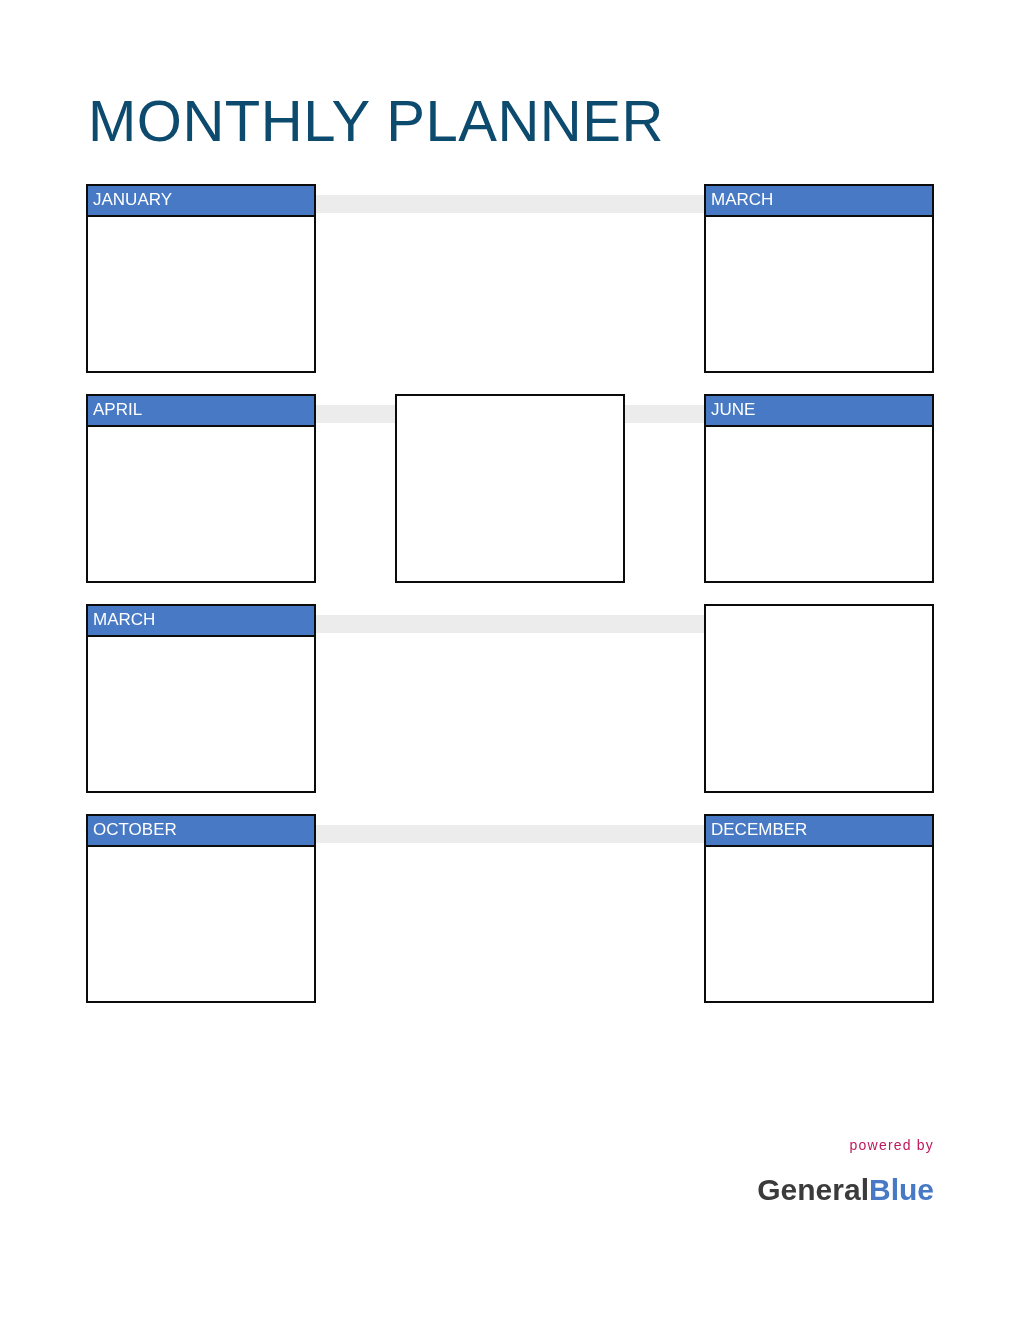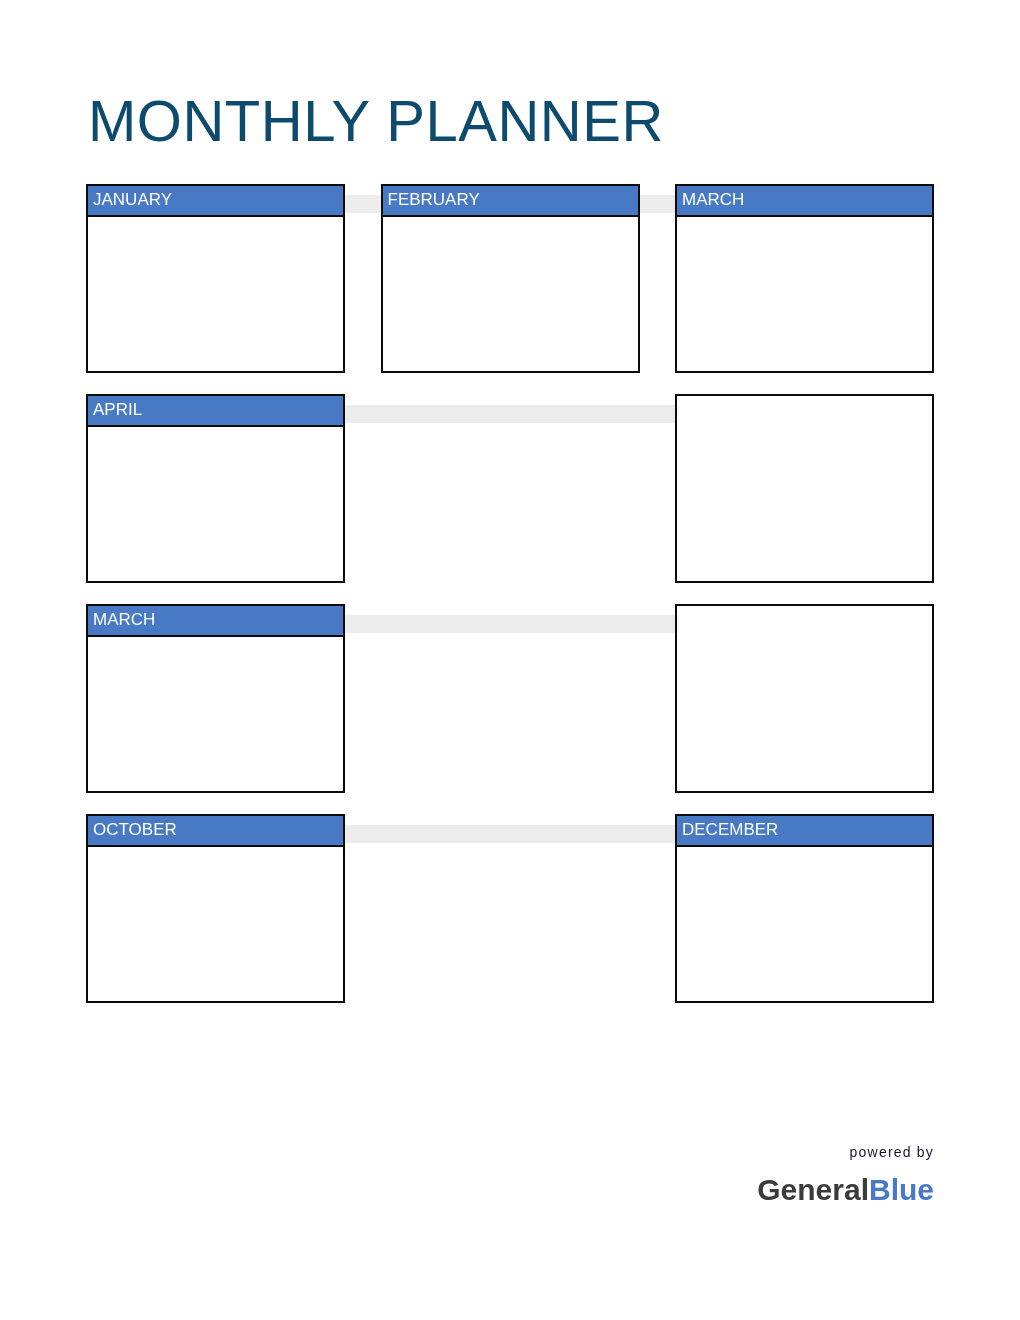--- a/index.html
+++ b/index.html
@@ -51,21 +51,21 @@
     left: 0;
     right: 0;
     top: 11px;
     height: 18px;
     background: #ececec;
     z-index: 0;
   }
   .month-cell {
     position: relative;
     z-index: 1;
-    width: 259px;
+    width: 230px;
     box-sizing: border-box;
     border: 2px solid #0b0b0b;
     background: #ffffff;
   }
   .month-header {
     background: #4779c4;
     color: #ffffff;
     font-size: 17px;
     line-height: 20px;
     padding: 4px 0 5px 5px;
@@ -79,29 +79,29 @@
   }
   .footer {
     position: absolute;
     right: 86px;
     bottom: 112px;
     text-align: right;
   }
   .powered {
     font-size: 14px;
     letter-spacing: 1.2px;
-    color: #0f172a;
+    color: #be185d;
     line-height: 16px;
     margin-top: 38px;
   }
   .brand {
     font-size: 30px;
     line-height: 36px;
     font-weight: bold;
-    margin-top: 12px;
+    margin-top: 19px;
     white-space: nowrap;
   }
   .brand .general { color: #3b3b3b; }
   .brand .blue { color: #4779c4; }
 </style>
 </head>
 <body>
 
 <div class="page">
 
@@ -109,36 +109,36 @@
 
   <div class="grid">
 
     <div class="row">
       <div class="row-band"></div>
       <div class="month-cell">
         <div class="month-header">JANUARY</div>
         <div class="month-body"></div>
       </div>
       <div class="month-cell">
-        <div class="month-header">FEBRUARY</div>
-        <div class="month-body"></div>
-      </div>
-      <div class="month-cell">
         <div class="month-header">MARCH</div>
         <div class="month-body"></div>
       </div>
     </div>
 
     <div class="row">
       <div class="row-band"></div>
       <div class="month-cell">
         <div class="month-header">APRIL</div>
         <div class="month-body"></div>
       </div>
       <div class="month-cell">
+        <div class="month-body"></div>
+      </div>
+      <div class="month-cell">
+        <div class="month-header">JUNE</div>
         <div class="month-body"></div>
       </div>
     </div>
 
     <div class="row">
       <div class="row-band"></div>
       <div class="month-cell">
         <div class="month-header">MARCH</div>
         <div class="month-body"></div>
       </div>

